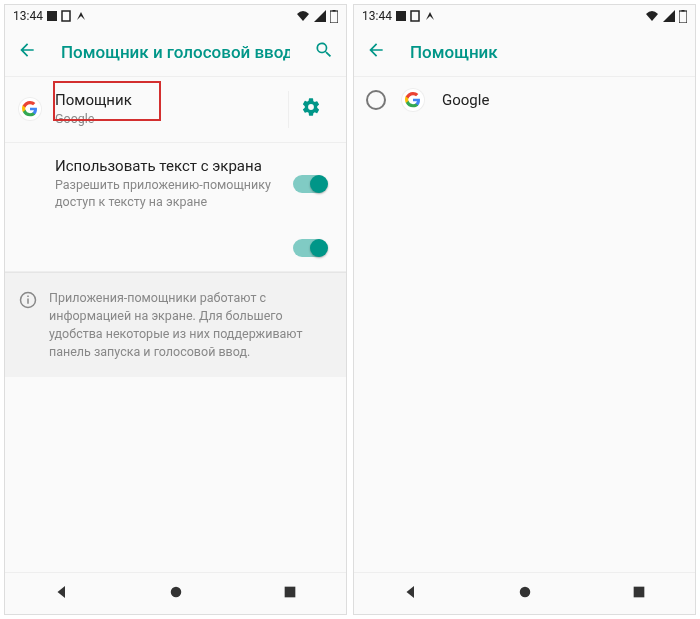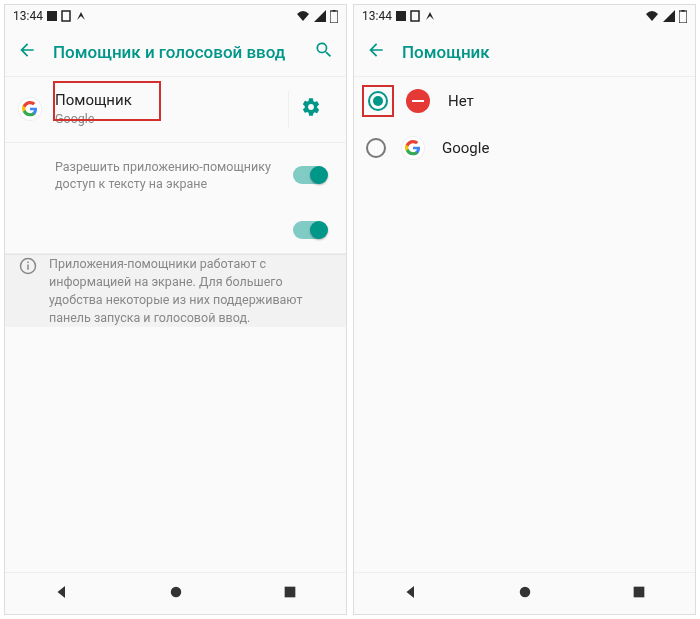--- a/index.html
+++ b/index.html
@@ -33,21 +33,21 @@
   }
   .status-left { display: flex; align-items: center; gap: 4px; }
   .status-right { display: flex; align-items: center; gap: 4px; }
   .status-icon { display: inline-flex; }
   .app-bar {
     height: 50px;
     display: flex;
     align-items: center;
     padding: 0 12px;
     background: #fafafa;
-    gap: 16px;
+    gap: 24px;
     border-bottom: 1px solid #eee;
   }
   .back { color: #009688; cursor: pointer; }
   .app-title {
     flex: 1;
     color: #009688;
     font-size: 17px;
     font-weight: 500;
     white-space: nowrap;
     overflow: hidden;
@@ -93,21 +93,21 @@
     content: "";
     position: absolute;
     width: 18px; height: 18px;
     border-radius: 50%;
     background: #009688;
     right: -1px; top: 0;
     box-shadow: 0 1px 2px rgba(0,0,0,0.3);
   }
   .info-block {
     display: flex;
-    padding: 0 14px;
+    padding: 16px 14px;
     background: #f2f2f2;
     border-top: 1px solid #e5e5e5;
     gap: 12px;
   }
   .info-icon { color: #888; flex-shrink: 0; margin-top: 2px; }
   .info-text { font-size: 12.5px; color: #888; line-height: 1.45; }
   .highlight-1 {
     position: absolute; left: 48px; top: 4px; width: 108px; height: 40px; pointer-events: none;
     border: 2px solid #d32f2f;
   }
@@ -226,20 +226,21 @@
               <path fill="currentColor" d="M19.4,13a7.5,7.5,0,0,0,.1-1,7.5,7.5,0,0,0-.1-1l2.1-1.6a.5.5,0,0,0,.1-.6l-2-3.5a.5.5,0,0,0-.6-.2l-2.5,1a7.3,7.3,0,0,0-1.7-1L14.5,2a.5.5,0,0,0-.5-.4h-4A.5.5,0,0,0,9.5,2L9.2,4.6a7.3,7.3,0,0,0-1.7,1l-2.5-1a.5.5,0,0,0-.6.2l-2,3.5a.5.5,0,0,0,.1.6L4.6,11a7.5,7.5,0,0,0-.1,1,7.5,7.5,0,0,0,.1,1L2.5,14.6a.5.5,0,0,0-.1.6l2,3.5a.5.5,0,0,0,.6.2l2.5-1a7.3,7.3,0,0,0,1.7,1L9.5,22a.5.5,0,0,0,.5.4h4a.5.5,0,0,0,.5-.4l.3-2.6a7.3,7.3,0,0,0,1.7-1l2.5,1a.5.5,0,0,0,.6-.2l2-3.5a.5.5,0,0,0-.1-.6ZM12,15.5A3.5,3.5,0,1,1,15.5,12,3.5,3.5,0,0,1,12,15.5Z"></path>
             </svg>
         </span>
       </div>
       <div class="highlight-1"></div>
     </div>
 
     <div class="row">
       <div class="row-icon"></div>
       <div class="row-body">
+        <div class="row-title">Использовать текст с экрана</div>
         <div class="row-sub">Разрешить приложению-помощнику доступ к тексту на экране</div>
       </div>
       <div style="width:44px;display:flex;align-items:center;justify-content:center">
         <div class="switch"></div>
       </div>
     </div>
 
     <div class="row row-divider">
       <div class="row-icon"></div>
       <div class="row-body">
@@ -320,27 +321,20 @@
     <span class="back">
       <svg width="20" height="20" viewBox="0 0 24 24">
           <path d="M20,11H7.8l5.6-5.6L12,4l-8,8l8,8l1.4-1.4L7.8,13H20V11z" fill="currentColor"></path>
         </svg>
     </span>
     <span class="app-title">Помощник</span>
   </div>
 
   <div class="content">
 
-    <div class="row-option">
-      <div class="radio-box">
-        <div class="radio checked"></div>
-      </div>
-      <span class="none-icon"></span>
-      <span class="row-title">Нет</span>
-    </div>
 
     <div class="row-option">
       <div style="padding:4px;margin:-6px">
         <div class="radio"></div>
       </div>
       <span class="google-logo">
         <svg width="16" height="16" viewBox="0 0 48 48">
             <path fill="#4285F4" d="M45,24c0-1.4-.1-2.7-.4-4H24v8h11.8c-.6,3-2.3,5.5-4.8,7.2v6h7.7C43.3,37,45,31,45,24z"></path>
             <path fill="#34A853" d="M24,46c6.5,0,11.9-2.1,15.8-5.8l-7.7-6c-2.1,1.4-4.9,2.3-8.1,2.3-6.3,0-11.6-4.2-13.5-10H2.6v6.2C6.5,40.6,14.6,46,24,46z"></path>
             <path fill="#FBBC05" d="M10.5,26.5c-.5-1.4-.8-3-.8-4.5s.3-3.1.8-4.5V11.3H2.6C1,14.5,0,18.1,0,22s1,7.5,2.6,10.7L10.5,26.5z"></path>

